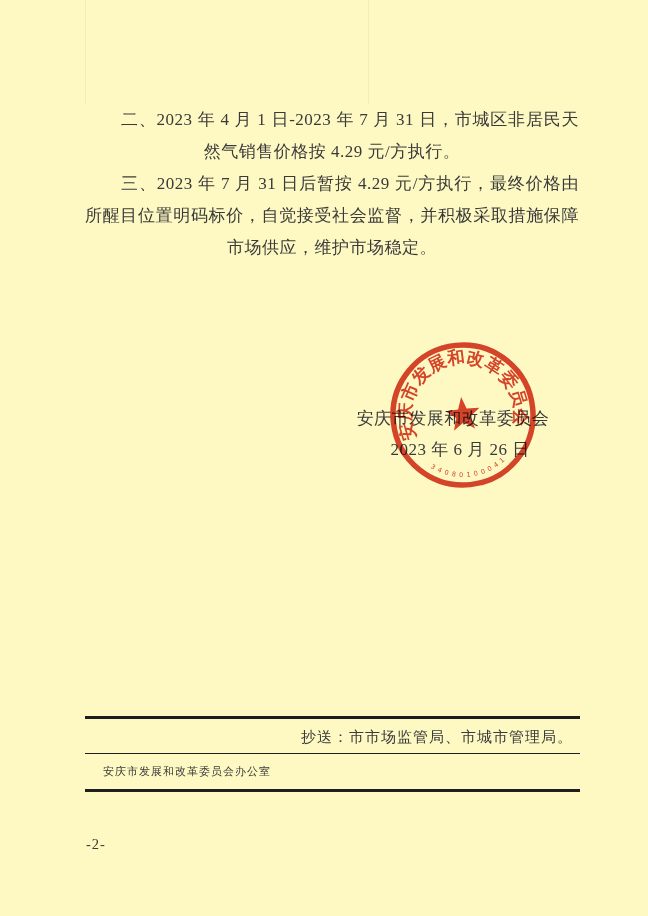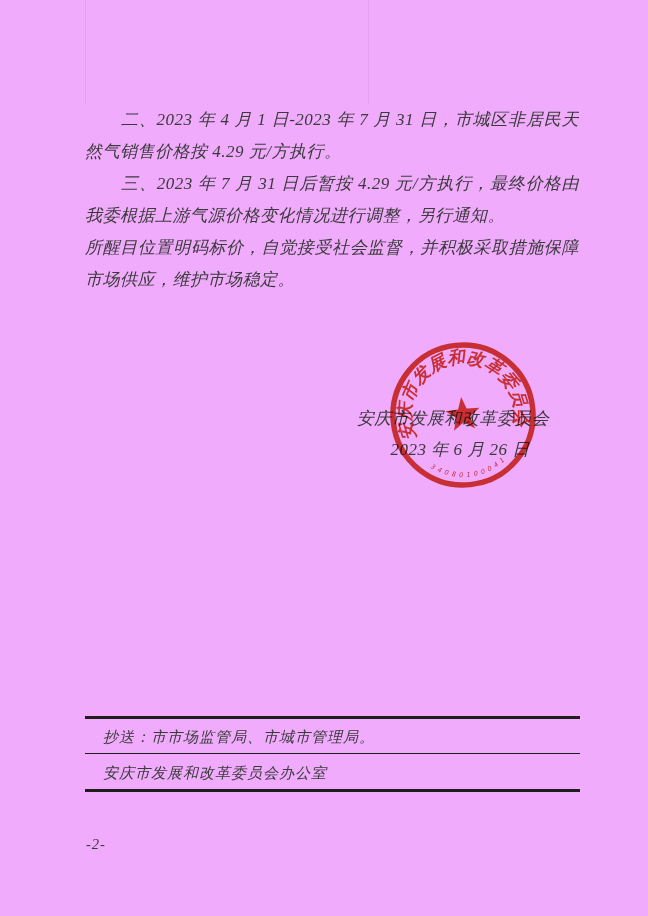--- a/index.html
+++ b/index.html
@@ -4,40 +4,39 @@
 <style>
   html,body{margin:0;padding:0;}
   body{
     width:648px;height:916px;
     background:#ffffff;
     font-family:"Liberation Serif","DejaVu Serif",serif;
     position:relative;overflow:hidden;
   }
   .page{
     position:absolute;inset:0;
-    background:#f0abfc;
-    font-style:italic;
+    background:#fef9c3;
   }
   
   .scan-line{
     position:absolute;top:0;width:1px;height:104px;
     background:rgba(0,0,0,0.05);
   }
   .scan-line.a{left:85px;}
   .scan-line.b{left:368px;}
 
   
   .body-text{
     position:absolute;left:85px;top:104px;width:494px;
     color:#3a3a3a;font-size:17px;letter-spacing:0.5px;
   }
   .para{margin:0;}
   .line{
     height:32px;line-height:32px;white-space:nowrap;
-    text-align:left;
+    text-align:center;
   }
   .line.fill{
     white-space:normal;overflow:hidden;
     text-align:justify;text-align-last:justify;
   }
   .line.indent{padding-left:36px;}
   .line.indent.fill{width:458px;}
 
   
   .signature{
@@ -55,27 +54,27 @@
     opacity:0.9;
   }
 
   
   .footer-rule{position:absolute;left:85px;width:495px;background:#1e1e1e;}
   .rule-1{top:716px;height:3px;}
   .rule-2{top:753px;height:1px;}
   .rule-3{top:789px;height:3px;}
   .footer-cc{
     position:absolute;left:103px;top:728px;width:470px;
-    color:#3a3a3a;font-size:15px;letter-spacing:1px;white-space:nowrap;
+    color:#3a3a3a;font-size:15px;letter-spacing:1px;white-space:nowrap;text-align:right;
   }
   .footer-office-row{
     position:absolute;left:85px;top:764px;width:495px;
     display:flex;justify-content:space-between;align-items:center;
     box-sizing:border-box;padding:0 5px 0 18px;
-    color:#3a3a3a;font-size:15px;letter-spacing:1px;
+    color:#3a3a3a;font-size:11px;letter-spacing:1px;
   }
   .footer-office-row span{white-space:nowrap;}
 
   .page-number{
     position:absolute;left:86px;top:836px;
     color:#3a3a3a;font-size:14.5px;letter-spacing:1px;
   }
 </style>
 </head>
 <body>
@@ -85,21 +84,20 @@
   <div class="scan-line a"></div>
   <div class="scan-line b"></div>
 
   <div class="body-text">
       <div class="para">
         <div class="line indent fill">二、2023 年 4 月 1 日-2023 年 7 月 31 日，市城区非居民天</div>
         <div class="line">然气销售价格按 4.29 元/方执行。</div>
       </div>
       <div class="para">
         <div class="line indent fill">三、2023 年 7 月 31 日后暂按 4.29 元/方执行，最终价格由</div>
-        <div class="line">我委根据上游气源价格变化情况进行调整，另行通知。</div>
       </div>
       <div class="para">
         <div class="line fill">所醒目位置明码标价，自觉接受社会监督，并积极采取措施保障</div>
         <div class="line">市场供应，维护市场稳定。</div>
       </div>
     </div>
 
   <div class="signature">
     <div class="sig-org">安庆市发展和改革委员会</div>
     <div class="sig-date">2023 年 6 月 26 日</div>

